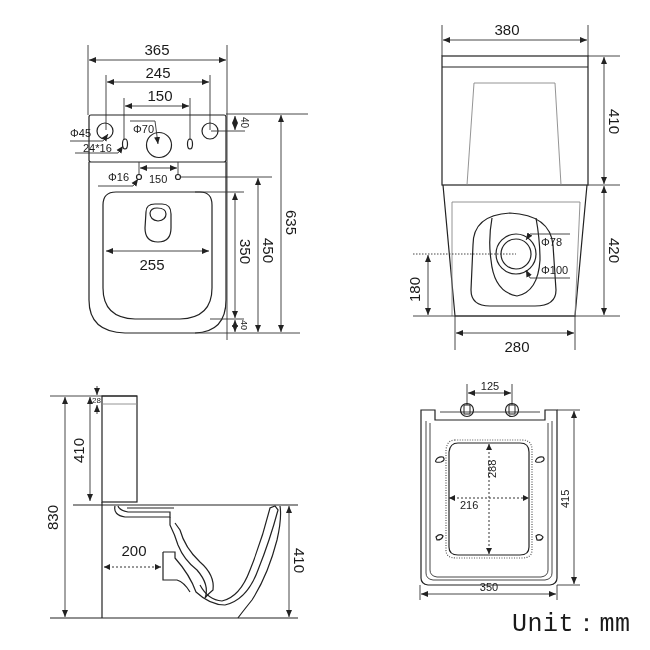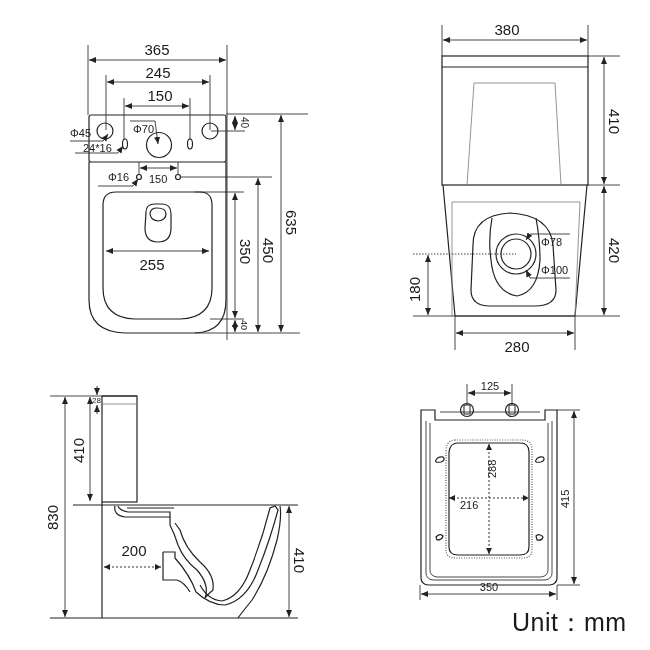--- a/index.html
+++ b/index.html
@@ -4,21 +4,21 @@
 <style>
   html,body{margin:0;padding:0;background:#ffffff;}
   body{width:650px;height:650px;position:relative;overflow:hidden;font-family:"Liberation Sans",sans-serif;}
   svg{position:absolute;left:0;top:0;}
   .ln{stroke:#222;stroke-width:1.2;fill:none;}
   .thin{stroke:#333;stroke-width:0.9;fill:none;}
   .lt{stroke:#888;stroke-width:0.9;fill:none;}
   .dash{stroke:#333;stroke-width:1;fill:none;stroke-dasharray:2 2;}
   .dots{stroke:#555;stroke-width:1.2;fill:none;stroke-dasharray:1 1.5;}
   .dim{font-family:"Liberation Sans",sans-serif;fill:#1a1a1a;}
-  .unit{position:absolute;left:512px;top:606px;font-family:Liberation Sans, sans-serif;font-size:25px;color:#1a1a1a;letter-spacing:0.5px;}
+  .unit{position:absolute;left:512px;top:606px;font-family:Liberation Mono, monospace;font-size:25px;color:#1a1a1a;letter-spacing:0.5px;}
 </style>
 </head>
 <body>
 
 <svg width="650" height="650" viewBox="0 0 650 650">
   <defs>
     <marker id="ar" markerWidth="8" markerHeight="8" refX="7" refY="4" orient="auto" markerUnits="userSpaceOnUse">
       <path d="M0,1 L7,4 L0,7 Z" fill="#222"></path>
     </marker>
     <marker id="al" markerWidth="8" markerHeight="8" refX="1" refY="4" orient="auto" markerUnits="userSpaceOnUse">

